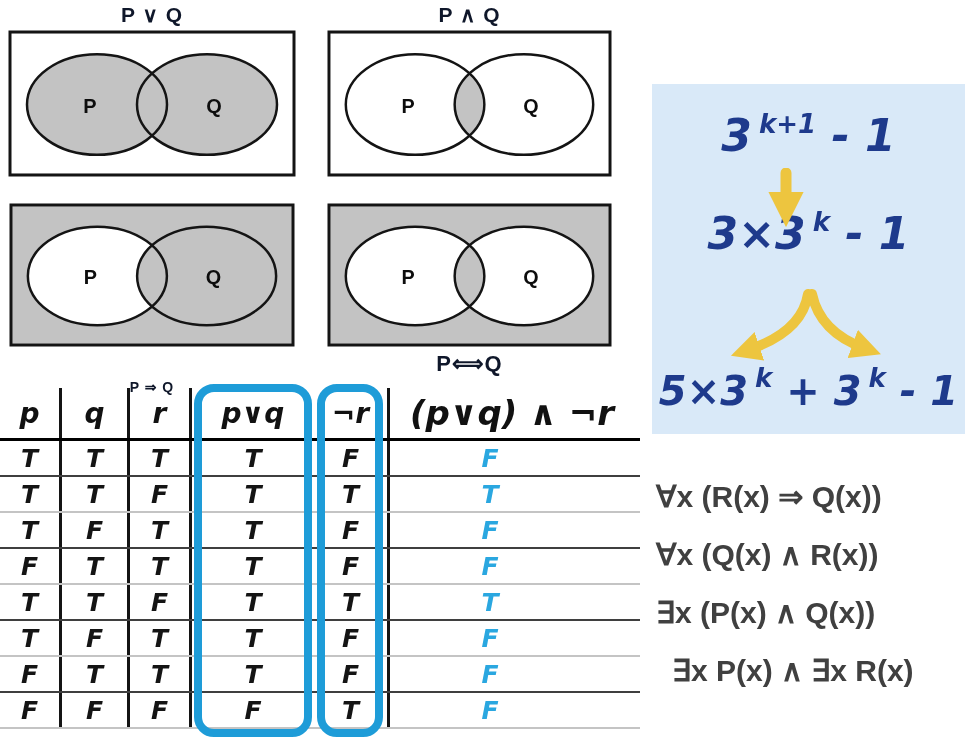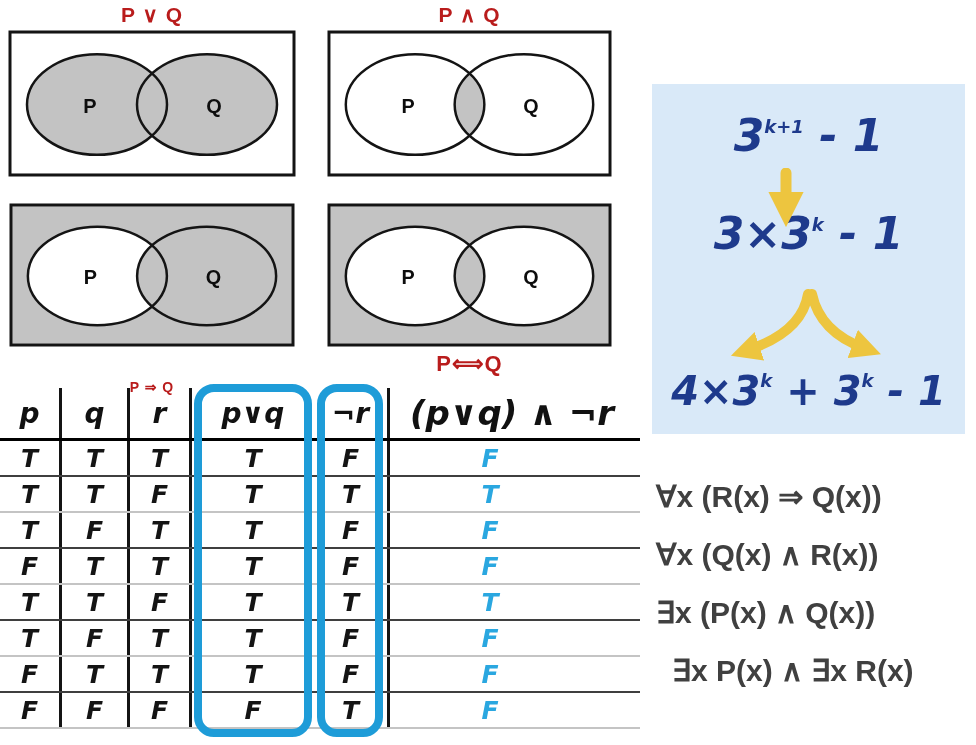--- a/index.html
+++ b/index.html
@@ -1,20 +1,20 @@
 <!DOCTYPE html>
 <html><head>
 <meta charset="utf-8">
 <style>
   html,body{margin:0;padding:0;background:#ffffff;}
   #stage{position:relative;width:976px;height:745px;background:#fff;overflow:hidden;
          font-family:"Liberation Sans",sans-serif;}
 
   
-  .venn-title{position:absolute;text-align:center;font-weight:bold;color:#b91c1c;
+  .venn-title{position:absolute;text-align:center;font-weight:bold;color:#0f172a;
               font-size:21px;letter-spacing:1px;}
   #t-or {left:8px;  top:3px;  width:288px;}
   #t-and{left:327px;top:3px;  width:285px;}
   #t-imp{left:9px;  top:351px;width:286px;font-size:14px;margin-top:28px;}
   #t-iff{left:327px;top:351px;width:285px;font-size:22px;}
 
   svg.venn{position:absolute;}
   #v-or {left:8px;  top:30px; width:288px;height:147px;}
   #v-and{left:327px;top:30px; width:285px;height:147px;}
   #v-imp{left:9px;  top:203px;width:286px;height:144px;}
@@ -42,21 +42,21 @@
   #hl-pvq{left:194px;width:118px;}
   #hl-nr {left:317px;width:66px;}
 
   
   #panel{position:absolute;left:652px;top:84px;width:313px;height:350px;background:#d9e9f8;
          color:#1e3a8c;font-family:"DejaVu Sans",sans-serif;font-style:italic;font-weight:bold;}
   .step{position:absolute;left:0;width:100%;text-align:center;font-size:44px;white-space:nowrap;}
   #step1{top:26px;}
   #step2{top:124px;}
   #step3{top:284px;font-size:40px;}
-  .sup{font-size:18px;position:relative;top:-18px;}
+  .sup{font-size:26px;position:relative;top:-18px;margin-left:7px;}
   svg.arrow{position:absolute;}
   #arrow-down  {left:766px;top:168px;width:40px; height:62px;}
   #arrow-branch{left:728px;top:288px;width:155px;height:82px;}
 
   
   #quant{position:absolute;left:650px;top:468px;width:326px;color:#404040;
          font-size:30px;line-height:58px;font-weight:600;font-family:"Liberation Sans",sans-serif;}
   .qline{white-space:nowrap;padding-left:6px;}
   #q4{padding-left:22px;}
 </style>
@@ -201,21 +201,21 @@
   </div>
 
   <div id="panel">
     <div class="step" id="step1">
       <span>3</span><span class="sup">k+1</span><span> - 1</span>
     </div>
     <div class="step" id="step2">
       <span>3×3</span><span class="sup">k</span><span> - 1</span>
     </div>
     <div class="step" id="step3">
-      <span>4×3</span><span class="sup">k</span><span> + 3</span><span class="sup">k</span><span> - 1</span>
+      <span>5×3</span><span class="sup">k</span><span> + 3</span><span class="sup">k</span><span> - 1</span>
     </div>
   </div>
 
   <svg class="arrow" id="arrow-down" viewBox="0 0 40 62">
     <defs>
       <marker id="ah1" viewBox="0 0 10 10" refX="4" refY="5" markerWidth="3.2" markerHeight="3.2" orient="auto">
         <path d="M0,0 L10,5 L0,10 Z" fill="#edc53f"></path>
       </marker>
     </defs>
     <line x1="20" y1="5" x2="20" y2="38" stroke="#edc53f" stroke-width="11" stroke-linecap="round" marker-end="url(#ah1)"></line>

